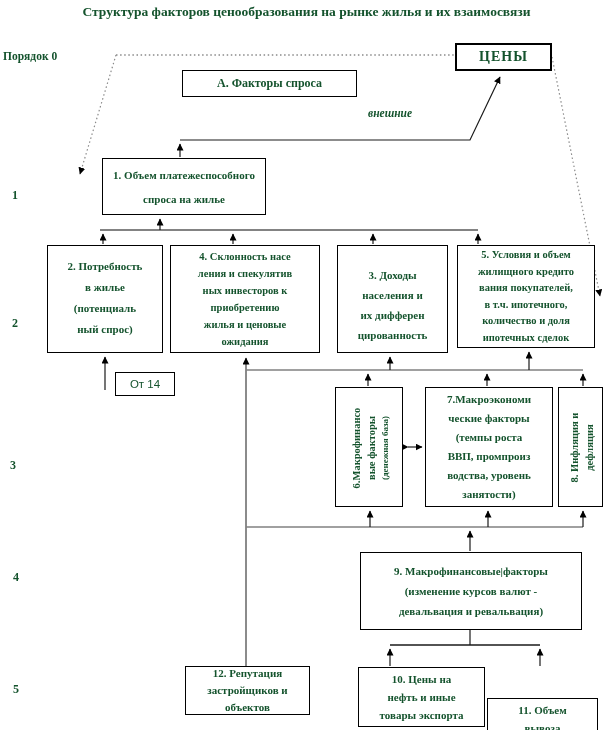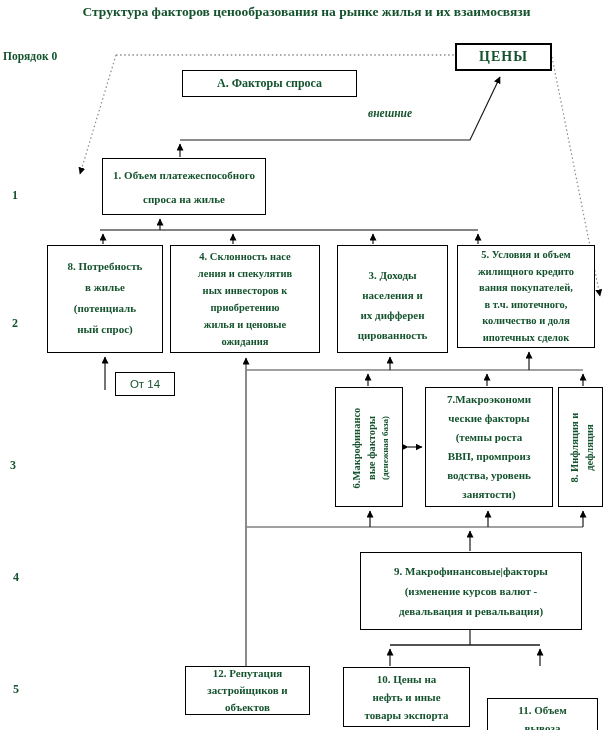--- a/index.html
+++ b/index.html
@@ -86,21 +86,21 @@
 
   <div class="node" style="left:455px;top:43px;width:97px;height:28px;border-width:2px;font-size:14px;letter-spacing:1px;">ЦЕНЫ</div>
   <div class="node" style="left:182px;top:70px;width:175px;height:27px;font-size:12px;">А. Факторы спроса</div>
 
   <div class="flowlab" style="left:205px;top:107px;margin-top:48px;">внутренние</div>
   <div class="flowlab" style="left:368px;top:107px;">внешние</div>
 
   <div class="node" style="left:78px;top:158px;width:164px;height:57px;font-size:11px;line-height:24px;margin-left:24px;">1. Объем платежеспособного
 спроса на жилье</div>
 
-  <div class="node" style="left:47px;top:245px;width:116px;height:108px;font-size:11px;line-height:21px;align-items:flex-start;padding-top:10px;">8. Потребность
+  <div class="node" style="left:47px;top:245px;width:116px;height:108px;font-size:11px;line-height:21px;align-items:flex-start;padding-top:10px;">2. Потребность
 в жилье
 (потенциаль
 ный спрос)</div>
   <div class="node" style="left:170px;top:245px;width:150px;height:108px;font-size:10.5px;line-height:17px;">4. Склонность насе
 ления и спекулятив
 ных инвесторов к
 приобретению
 жилья и ценовые
 ожидания</div>
   <div class="node" style="left:337px;top:245px;width:111px;height:108px;font-size:11px;line-height:20px;align-items:flex-start;padding-top:19px;">3. Доходы
@@ -136,20 +136,20 @@
     </div>
   </div>
 
   <div class="node" style="left:360px;top:552px;width:222px;height:78px;font-size:11px;line-height:20px;">9. Макрофинансовые|факторы
 (изменение курсов валют -
 девальвация и ревальвация)</div>
 
   <div class="node" style="left:185px;top:666px;width:125px;height:49px;font-size:11px;line-height:17px;">12. Репутация
 застройщиков и
 объектов</div>
-  <div class="node" style="left:343px;top:667px;width:127px;height:60px;font-size:11px;line-height:18px;">10. Цены на
+  <div class="node" style="left:358px;top:667px;width:127px;height:60px;font-size:11px;line-height:18px;">10. Цены на
 нефть и иные
 товары экспорта</div>
   <div class="node" style="left:487px;top:698px;width:111px;height:60px;font-size:11px;line-height:18px;">11. Объем
 вывоза
 капитала</div>
 
 </div>
 
 </body></html>

